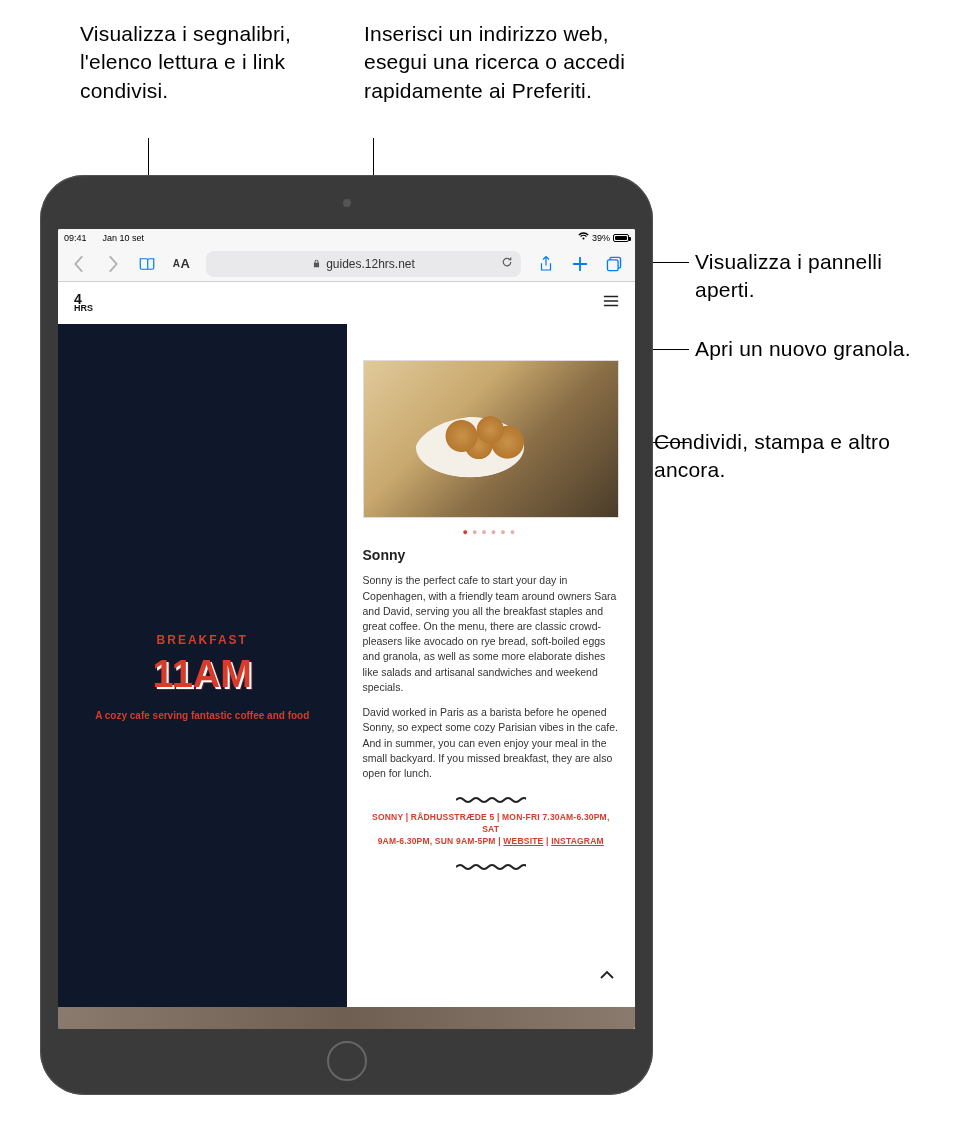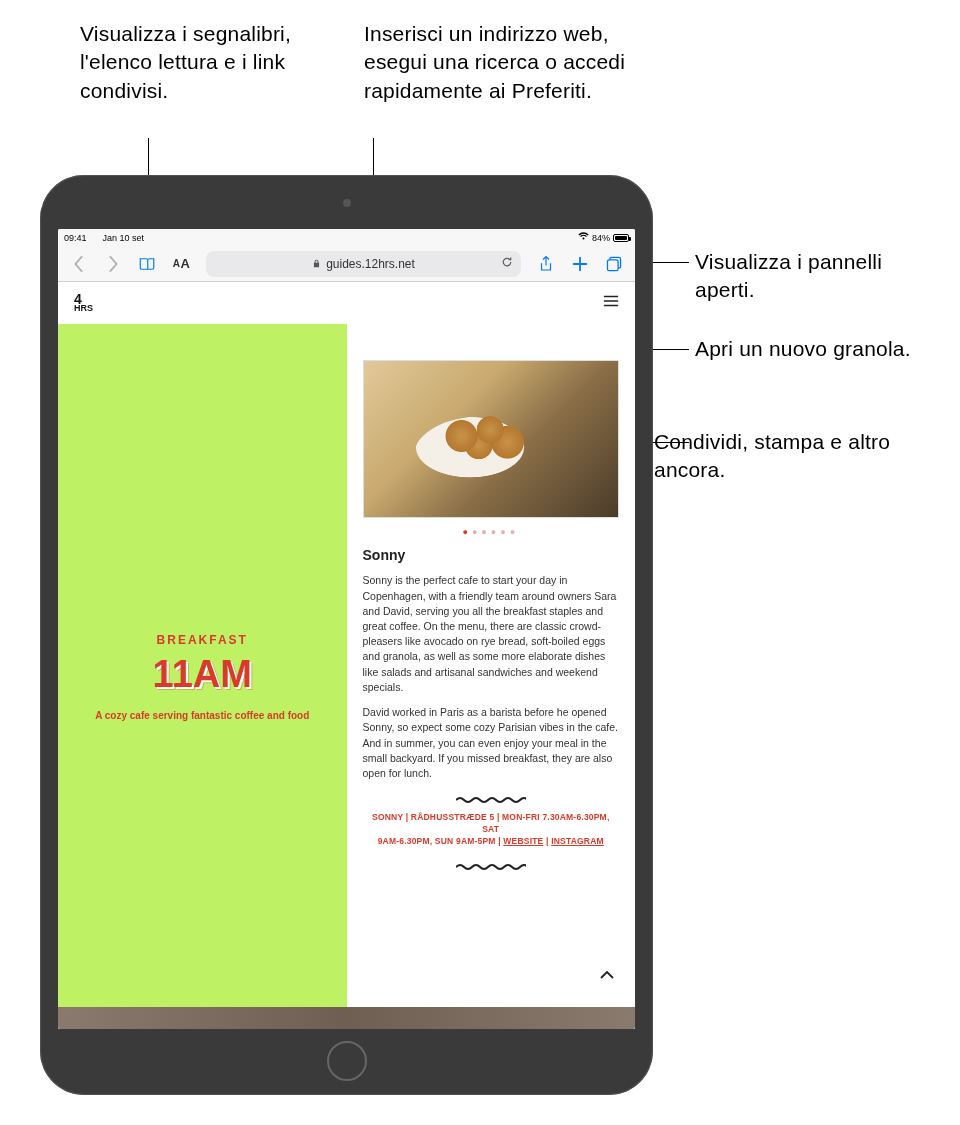--- a/index.html
+++ b/index.html
@@ -139,21 +139,21 @@
     font-size: 14px; font-weight: 700; letter-spacing: -1px; line-height: 0.75;
     color:#111;
   }
   .hamburger svg { width:16px; height:16px; }
   .web-body {
     display: flex;
     height: calc(100% - 42px);
   }
   .left-pane {
     width: 50%;
-    background: #bef264;
+    background: #0f172a;
     display: flex;
     flex-direction: column;
     align-items: center;
     justify-content: center;
     padding: 16px 20px;
     text-align: center;
   }
   .left-pane .kicker {
     color: #d83b2a;
     font-size: 12px;
@@ -279,21 +279,21 @@
       <div class="status-left">
         <span>09:41</span>
         <span>Jan 10 set</span>
       </div>
       <div class="status-right">
         <span>
           <svg viewBox="0 0 16 12" width="11" height="9">
               <path fill="#000" d="M8 10.5a1.5 1.5 0 100-3 1.5 1.5 0 000 3zM3 5.5a7 7 0 0110 0l-1.4 1.4a5 5 0 00-7.2 0L3 5.5zM.5 3A10.5 10.5 0 0115.5 3l-1.4 1.4a8.5 8.5 0 00-12.2 0L.5 3z"></path>
             </svg>
         </span>
-        <span>84%</span>
+        <span>39%</span>
         <span class="battery">
             <span class="battery-fill"></span>
           </span>
       </div>
     </div>
 
     <div class="toolbar">
       <div class="tb-btn disabled">
         <svg viewBox="0 0 12 20">
             <path fill="none" stroke="currentColor" stroke-width="2" stroke-linecap="round" d="M9 2l-7 8 7 8"></path>

